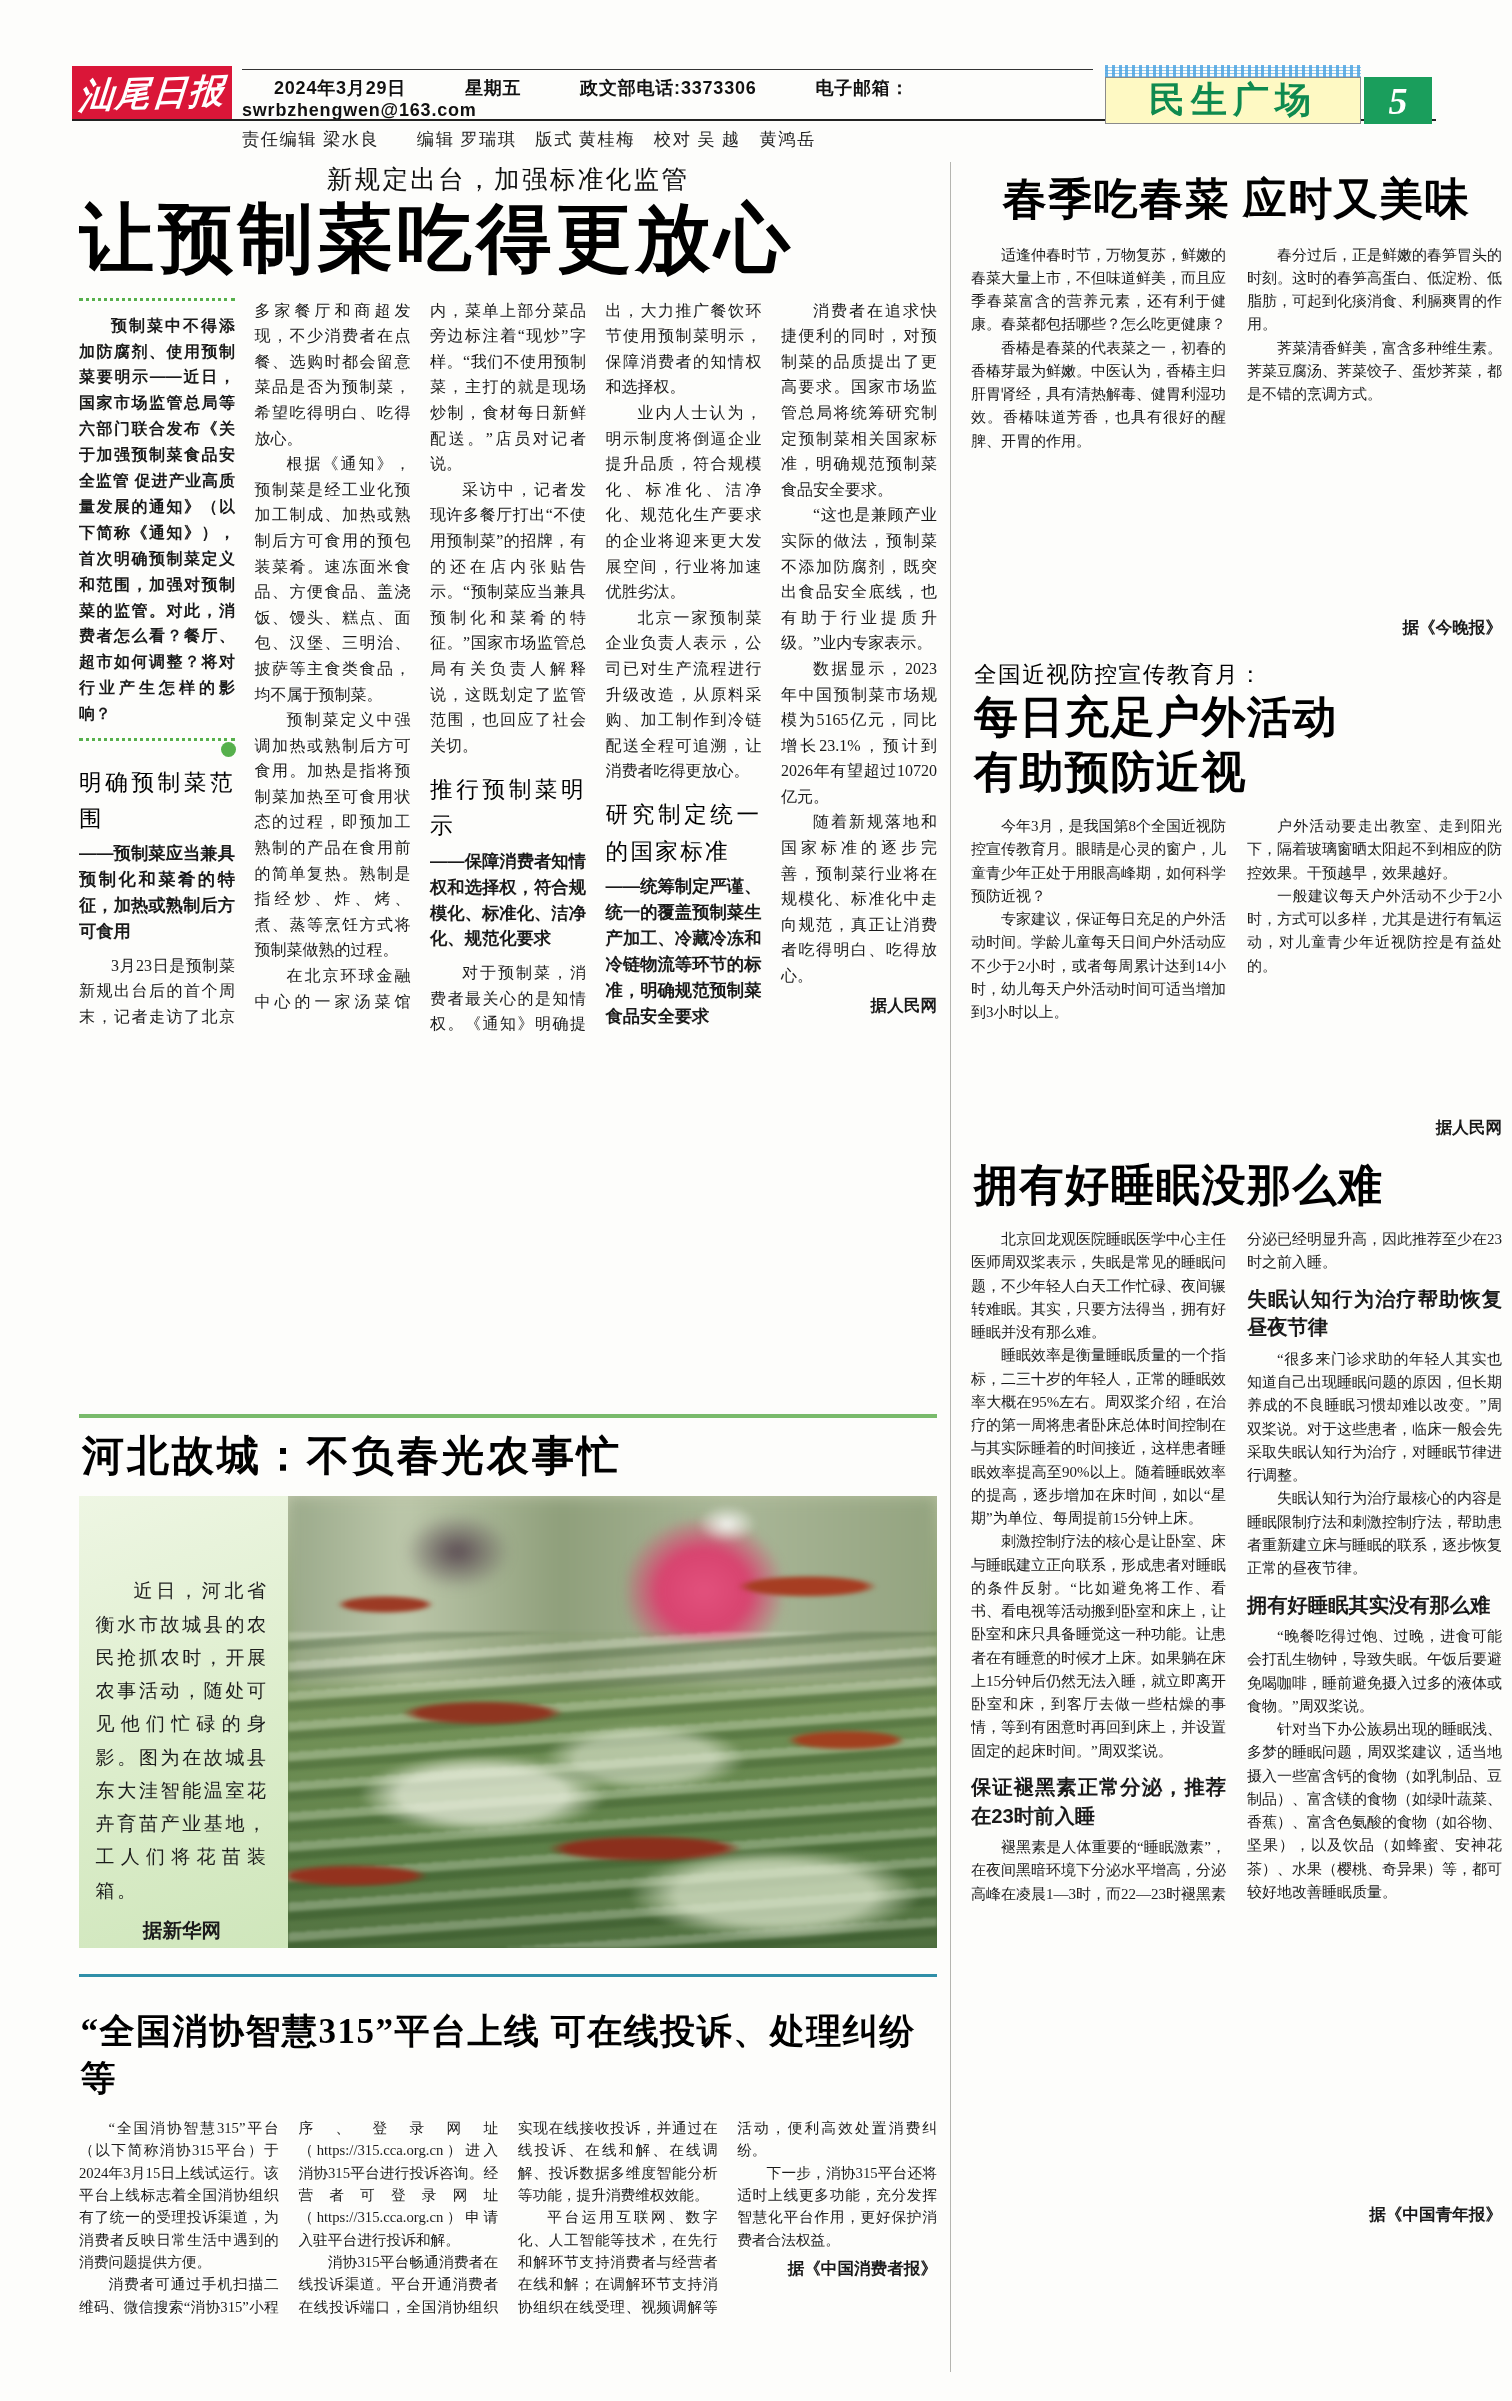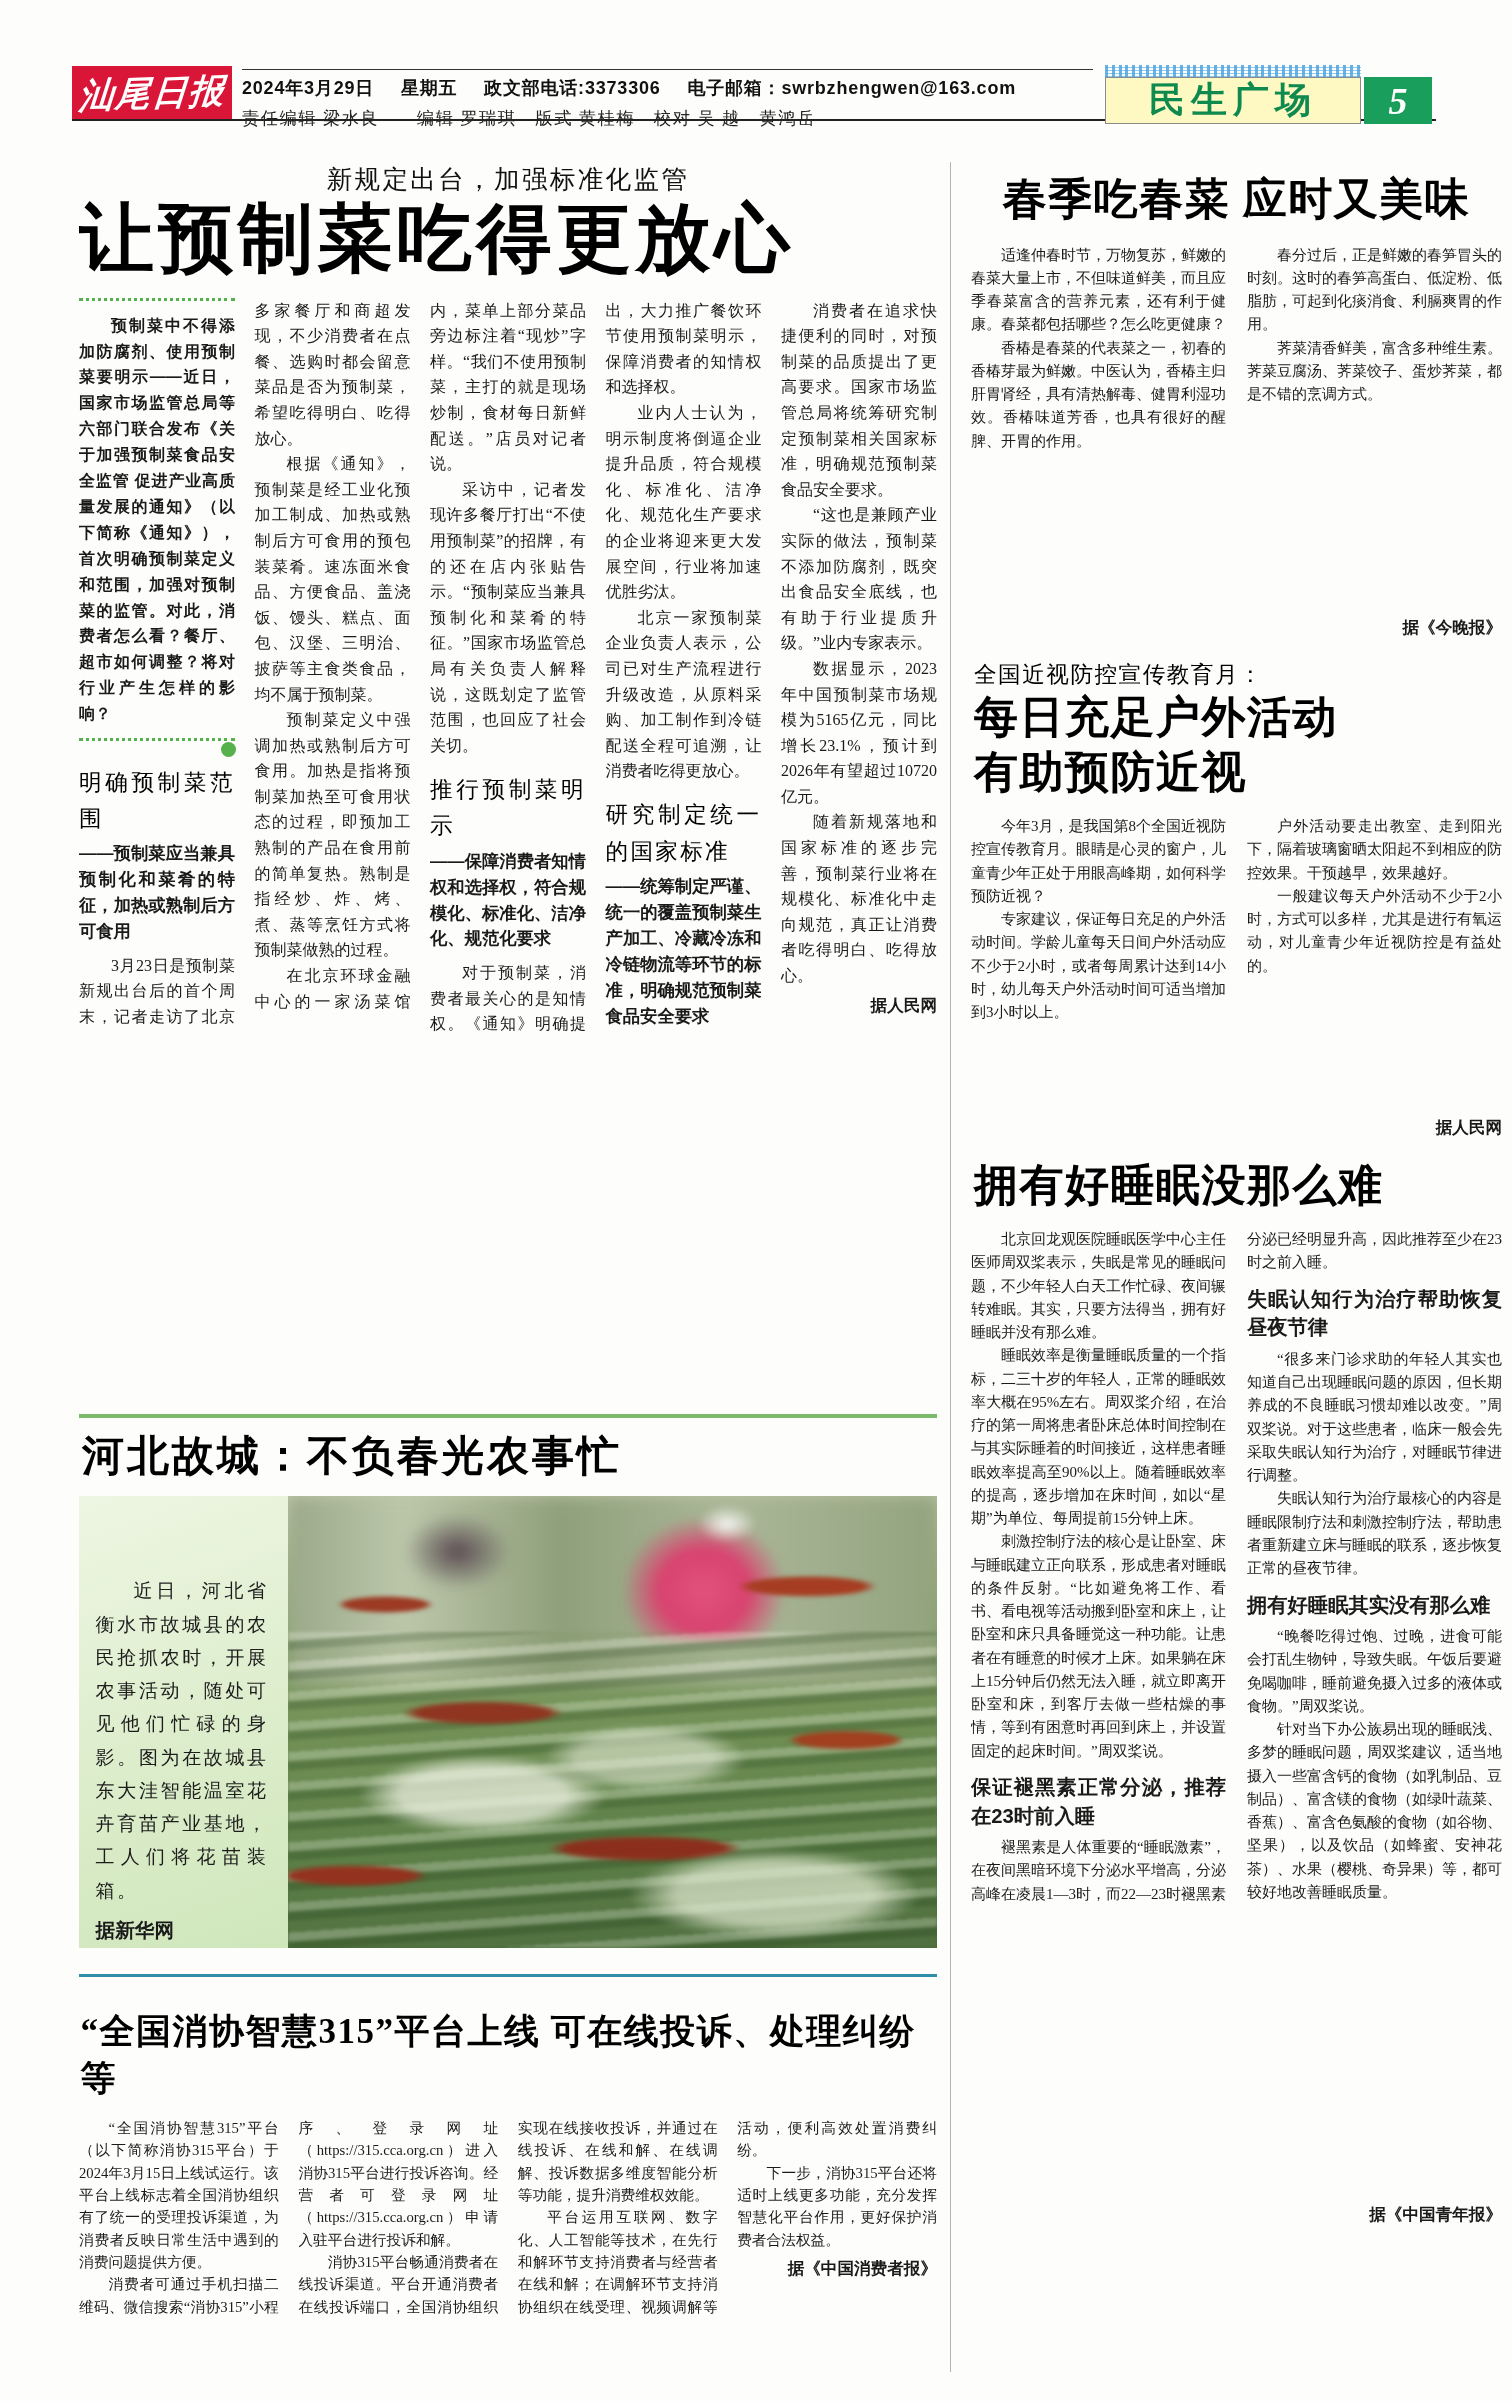--- a/index.html
+++ b/index.html
@@ -7,21 +7,21 @@
   body { font-family:"Liberation Serif","DejaVu Serif",serif; color:#1a1a1a; }
   .page { position:relative; width:1512px; height:2401px; background:#fdfdfb; margin:0 auto; overflow:hidden; }
 
   
   .masthead-box { position:absolute; left:72px; top:66px; width:160px; height:54px;
     background:#da1638; display:flex; align-items:center; justify-content:center; }
   .masthead-title { color:#fff; font-size:35px; font-weight:700; font-style:italic;
     letter-spacing:1.5px; transform:skewX(-6deg) rotate(-2deg); font-family:"Liberation Serif",serif; }
   .header-info { position:absolute; left:242px; top:69px; width:851px; border-top:1.5px solid #333; padding-top:6px; }
   .header-line1 { font-family:"Liberation Sans",sans-serif; font-weight:700; font-size:18px; color:#111; letter-spacing:0.8px; }
-  .header-line1 span { margin-right:21px; }
+  .header-line1 span { margin-right:21px;margin-left:32px; }
   .header-line2 { margin-top:6px; font-size:17.3px; color:#222; letter-spacing:1.5px; }
   .header-rule { position:absolute; left:72px; top:119px; width:1364px; height:2.3px; background:#222; }
   .wave-strip { position:absolute; left:1105px; top:65px; width:256px; height:12px;
     background:
       repeating-linear-gradient(90deg, rgba(80,165,225,.85) 0 3px, rgba(255,255,255,0) 3px 6.8px),
       repeating-linear-gradient(0deg, rgba(120,190,235,.8) 0 1.1px, rgba(255,255,255,0) 1.1px 3px);
     }
   .section-box { position:absolute; left:1105px; top:77px; width:256px; height:47px;
     background:#fef9c3; border:1.5px solid #8a8a8a; display:flex; align-items:center; justify-content:center; }
   .section-name { color:#0f8a4f; font-size:36px; font-weight:700; letter-spacing:6px; }
@@ -49,21 +49,21 @@
   .source-line { text-align:right; font-family:"Liberation Sans",sans-serif; font-weight:700; font-size:16.6px; margin-top:4.5px; }
 
   
   .photo-story { position:absolute; left:79px; top:1414px; width:858px; }
   .ps-rule { height:3.8px; background:#79bb6b; }
   .ps-headline { font-size:42px; font-weight:700; letter-spacing:3px; margin:10.5px 0 12px 3px; color:#000; }
   .ps-row { display:flex; height:452px; }
   .ps-caption { width:209px; background:linear-gradient(160deg,#eef6e3 0%,#dcedcb 55%,#cfe6bb 100%);
     padding:78px 19.6px 0 16.6px; }
   .ps-caption p { font-size:19px; line-height:1.75; letter-spacing:2.3px; text-align:justify; text-indent:2em; color:#1c1c1c; }
-  .ps-source { margin-top:10.5px; text-align:left; font-family:Liberation Serif, serif; font-weight:700; font-size:19.6px; }
+  .ps-source { margin-top:10.5px; text-align:center; font-family:Liberation Serif, serif; font-weight:700; font-size:19.6px; }
   .photo { flex:1; position:relative; overflow:hidden;
     background:linear-gradient(178deg,#c2c9ad 0%,#a3b287 14%,#87a068 32%,#6b8c52 55%,#567a43 78%,#48683a 100%); }
   .ph-blurtop { position:absolute; left:0; top:0; right:0; height:42%;
     background:linear-gradient(90deg,#9aa98a 0%,#bcc7aa 18%,#8f9f7b 42%,#aab798 68%,#93a37f 100%);
     filter:blur(7.5px); }
   .ph-worker-dark { position:absolute; left:18%; top:4%; width:105px; height:75px;
     background:radial-gradient(#5a4a52 0%,rgba(90,74,82,0) 72%); filter:blur(6px); }
   .ph-worker-pink { position:absolute; left:52%; top:5%; width:158px; height:120px;
     background:radial-gradient(ellipse at 50% 60%, #e2517d 0%, #d8436f 40%, rgba(216,67,111,0) 74%); filter:blur(4.5px); }
   .ph-worker-hat { position:absolute; left:63%; top:2%; width:60px; height:38px;

